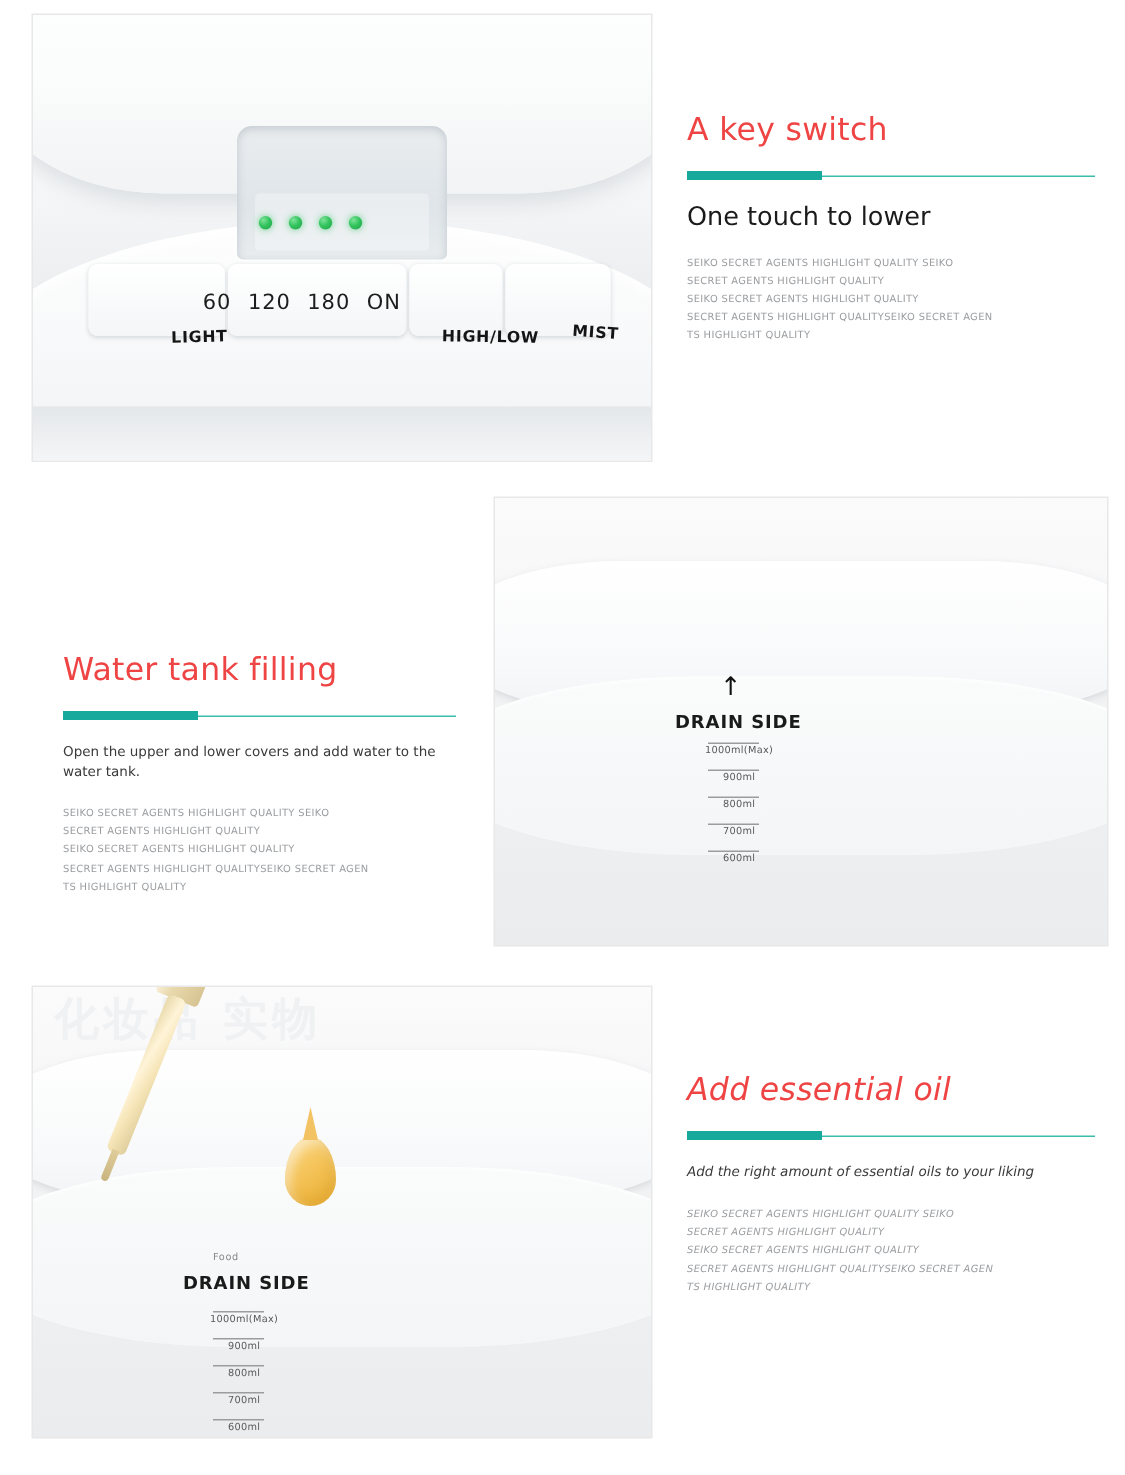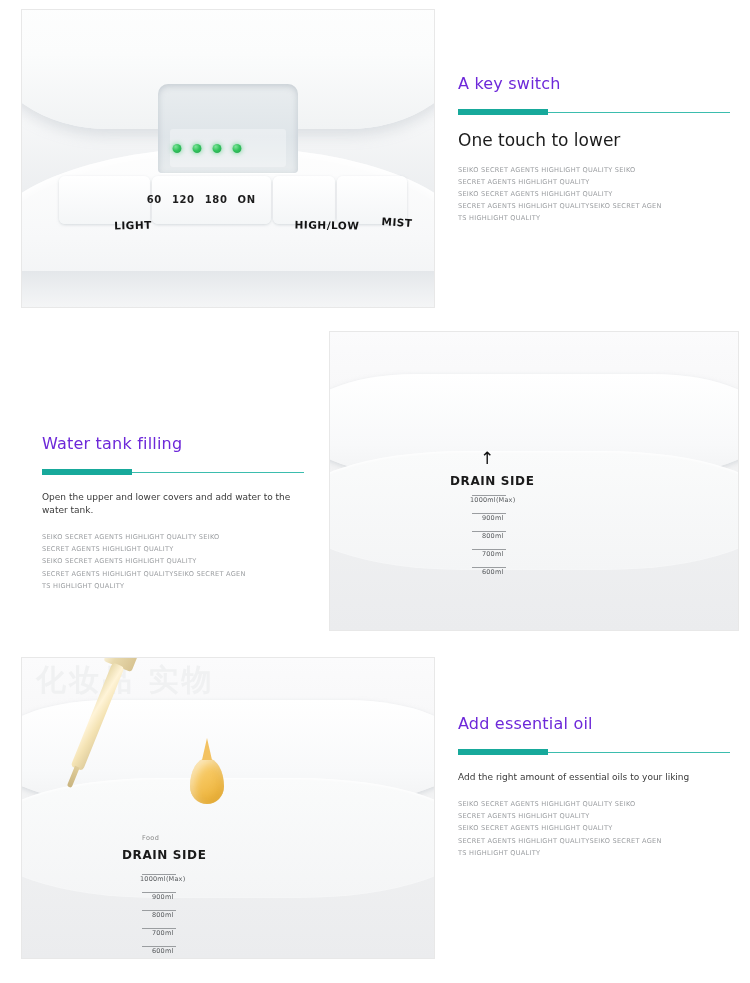--- a/index.html
+++ b/index.html
@@ -57,21 +57,21 @@
     background:linear-gradient(180deg,#ffffff 0%,#f4f6f7 100%);
     border-radius:6px;
     box-shadow:0 1px 3px rgba(150,160,170,.35);
   }
   .p1 .ridge.a{left:9%;width:22%;}
   .p1 .ridge.b{left:31.5%;width:29%;}
   .p1 .ridge.c{left:61%;width:15%;}
   .p1 .ridge.d{left:76.5%;width:17%;}
   .p1 .timer-row{
     position:absolute;left:43.5%;top:62%;transform:translateX(-50%);
-    font-size:10px;font-weight:700;color:#1d1d1d;letter-spacing:.6px;
+    font-size:14px;font-weight:400;color:#1d1d1d;letter-spacing:.6px;
     white-space:nowrap;
   }
   .p1 .timer-row span{margin:0 3px;}
   .p1 .lbl{
     position:absolute;font-size:10.5px;font-weight:700;color:#141414;
     letter-spacing:.5px;white-space:nowrap;
   }
   .p1 .lbl.light{left:27%;top:70.5%;transform:translateX(-50%) rotate(-1.5deg);}
   .p1 .lbl.hl{left:74%;top:70.5%;transform:translateX(-50%) rotate(1deg);}
   .p1 .lbl.mist{left:91%;top:69.5%;transform:translateX(-50%) rotate(4deg);}
@@ -163,21 +163,21 @@
   }
   .drop:before{
     content:"";position:absolute;left:50%;top:-20px;transform:translateX(-50%);
     width:0;height:0;border-left:5px solid transparent;border-right:5px solid transparent;
     border-bottom:22px solid #f3c262;
   }
 
   
   .block{position:absolute;}
   .headline{
-    font-size:16px;font-weight:400;color:#6d28d9;
+    font-size:21px;font-weight:400;color:#ef4444;
     letter-spacing:.2px;white-space:nowrap;line-height:1;
   }
   .divider{position:relative;height:6px;margin-top:17px;}
   .divider .thin{
     position:absolute;left:0;top:2.5px;width:100%;height:1.5px;background:#3bbdae;
   }
   .divider .thick{
     position:absolute;left:0;top:0;width:90px;height:6px;background:#17a99b;
   }
   .subhead{
@@ -187,21 +187,21 @@
   .subhead.small{font-size:9px;color:#3a3a3a;line-height:1.45;white-space:normal;}
   .bodytxt{
     margin-top:14px;font-size:6.6px;color:#9a9da0;
     line-height:1.85;letter-spacing:.25px;
   }
   .bodytxt div{white-space:nowrap;}
 
   .b1{left:458px;top:76px;width:272px;}
   .b2{left:42px;top:398px;width:264px;margin-top:38px;}
   .b2 .divider .thin{width:262px;}
-  .b3{left:458px;top:716px;width:272px;}
+  .b3{left:458px;top:716px;width:272px;font-style:italic;}
 </style>
 </head>
 <body>
 
 <div class="page">
 
   <div class="photo p1">
     <div class="lid"></div>
     <div class="body-curve"></div>
     <div class="recess"></div>

